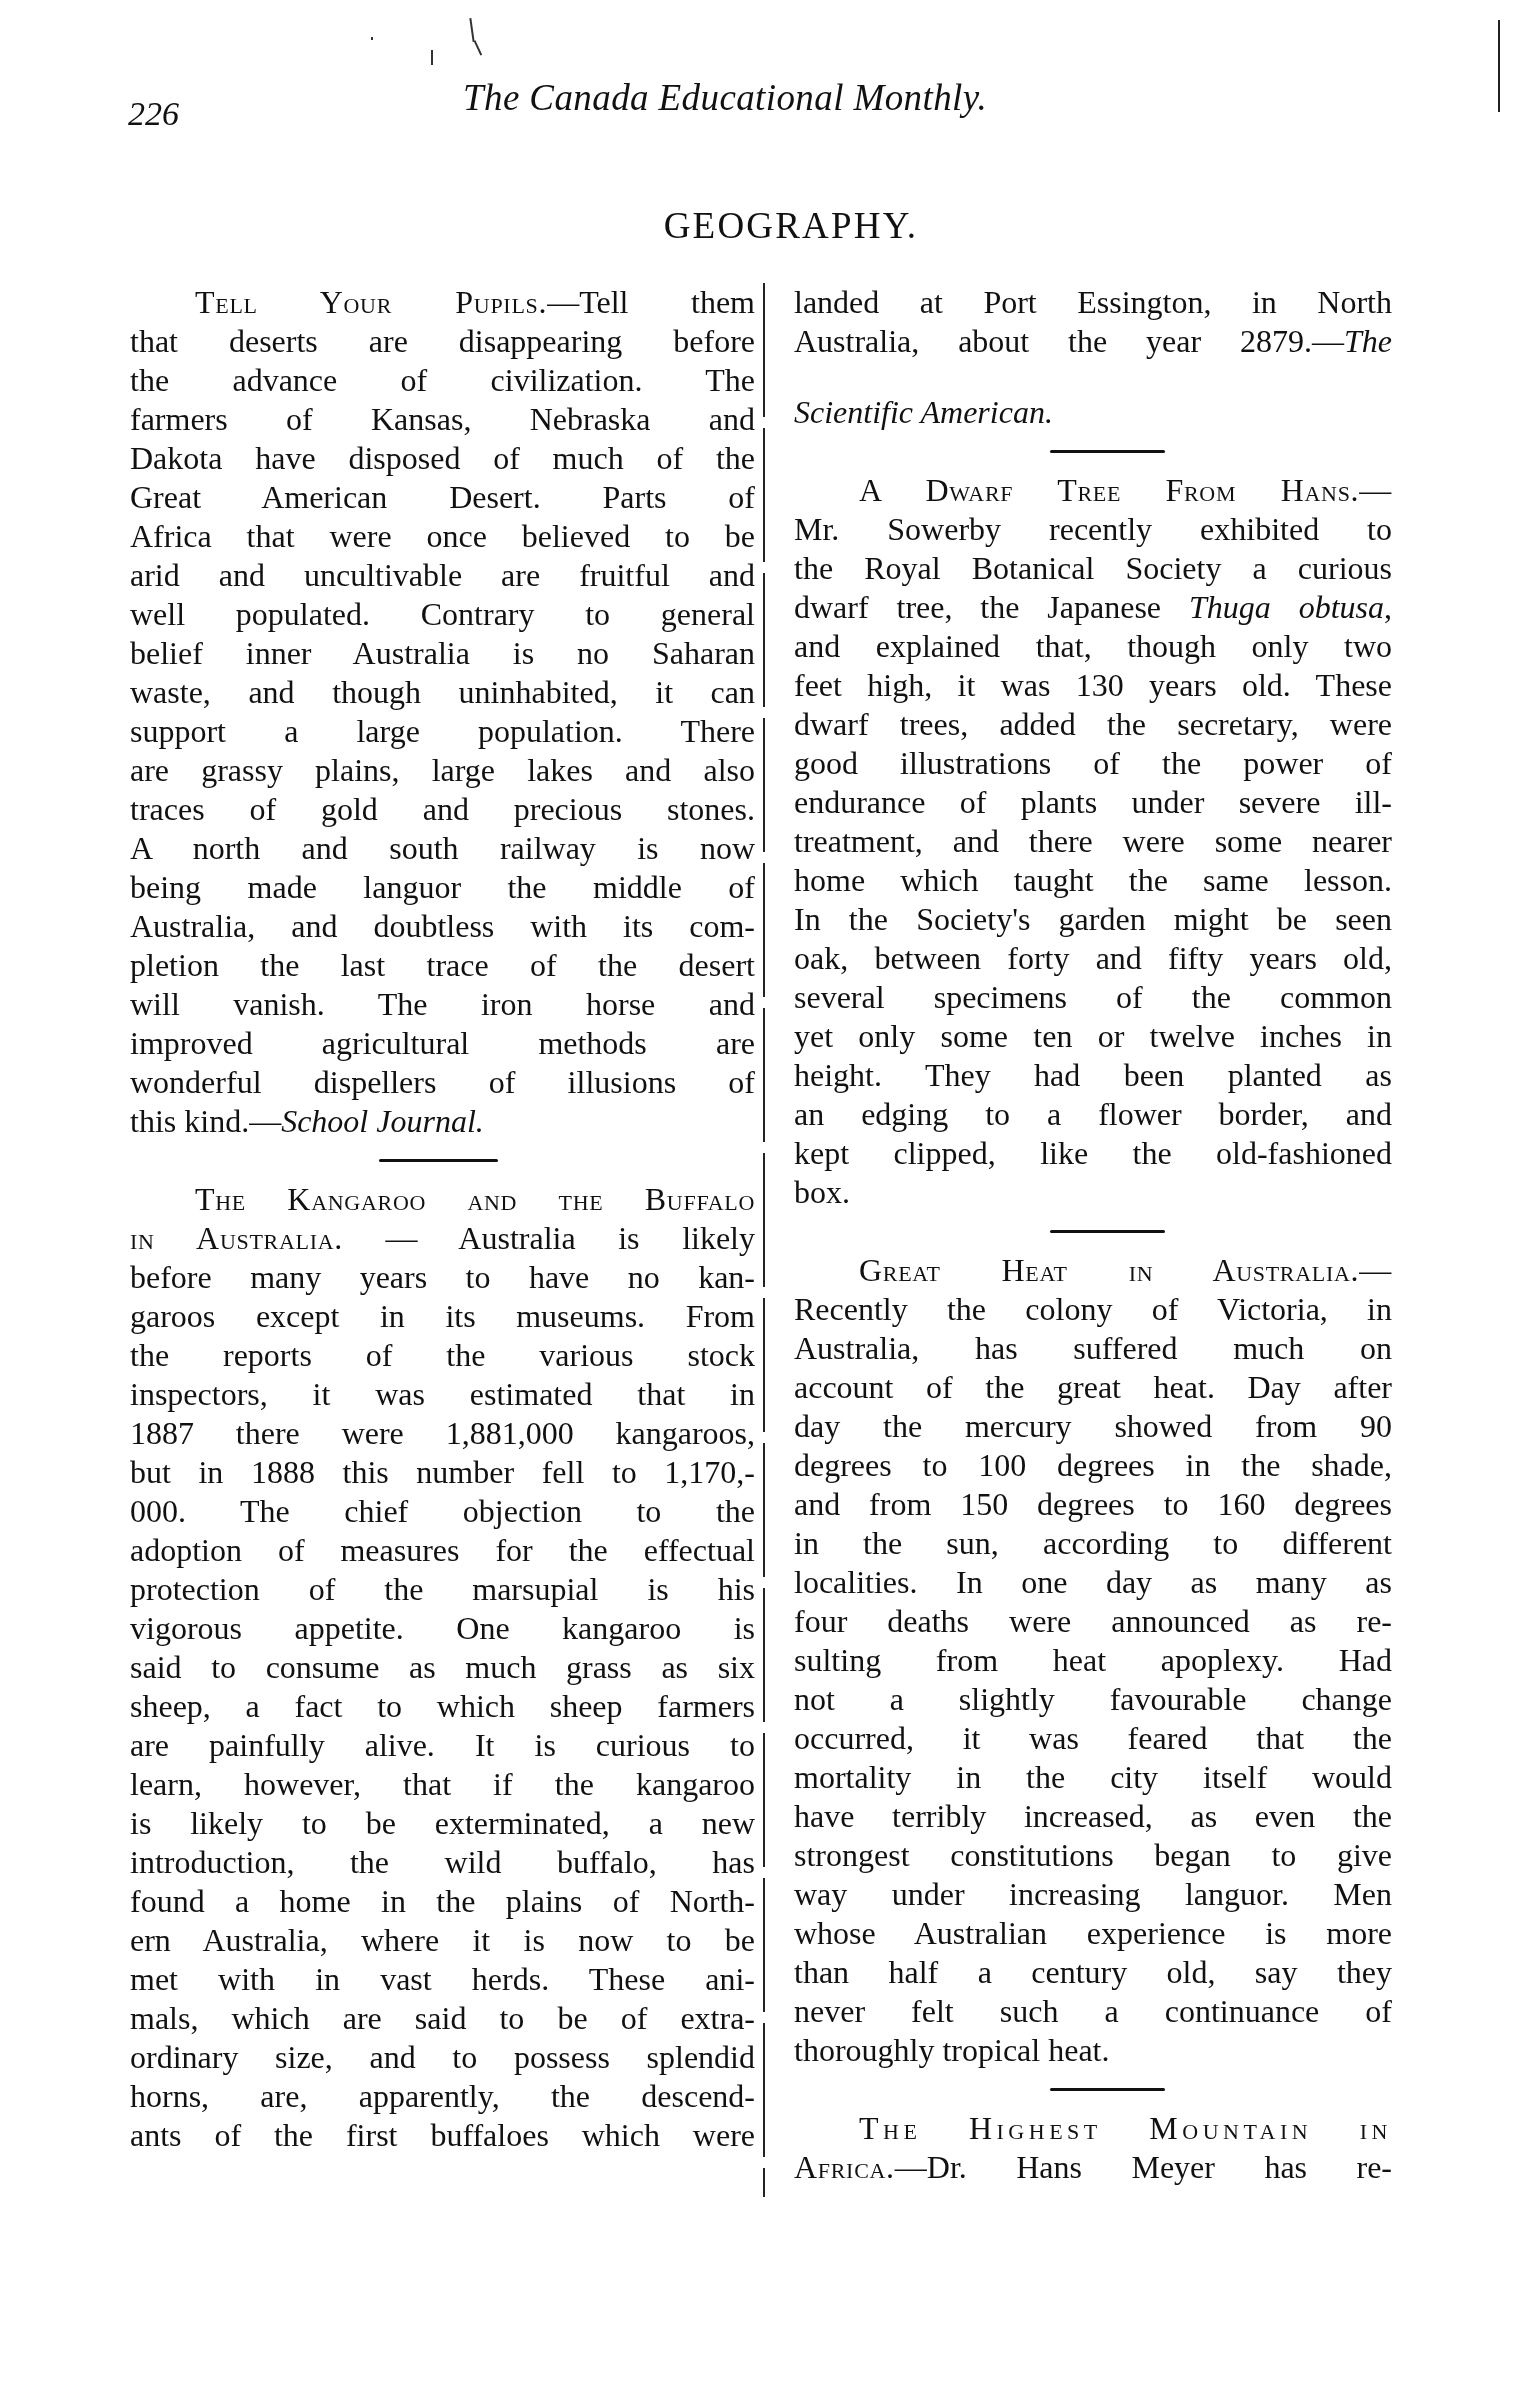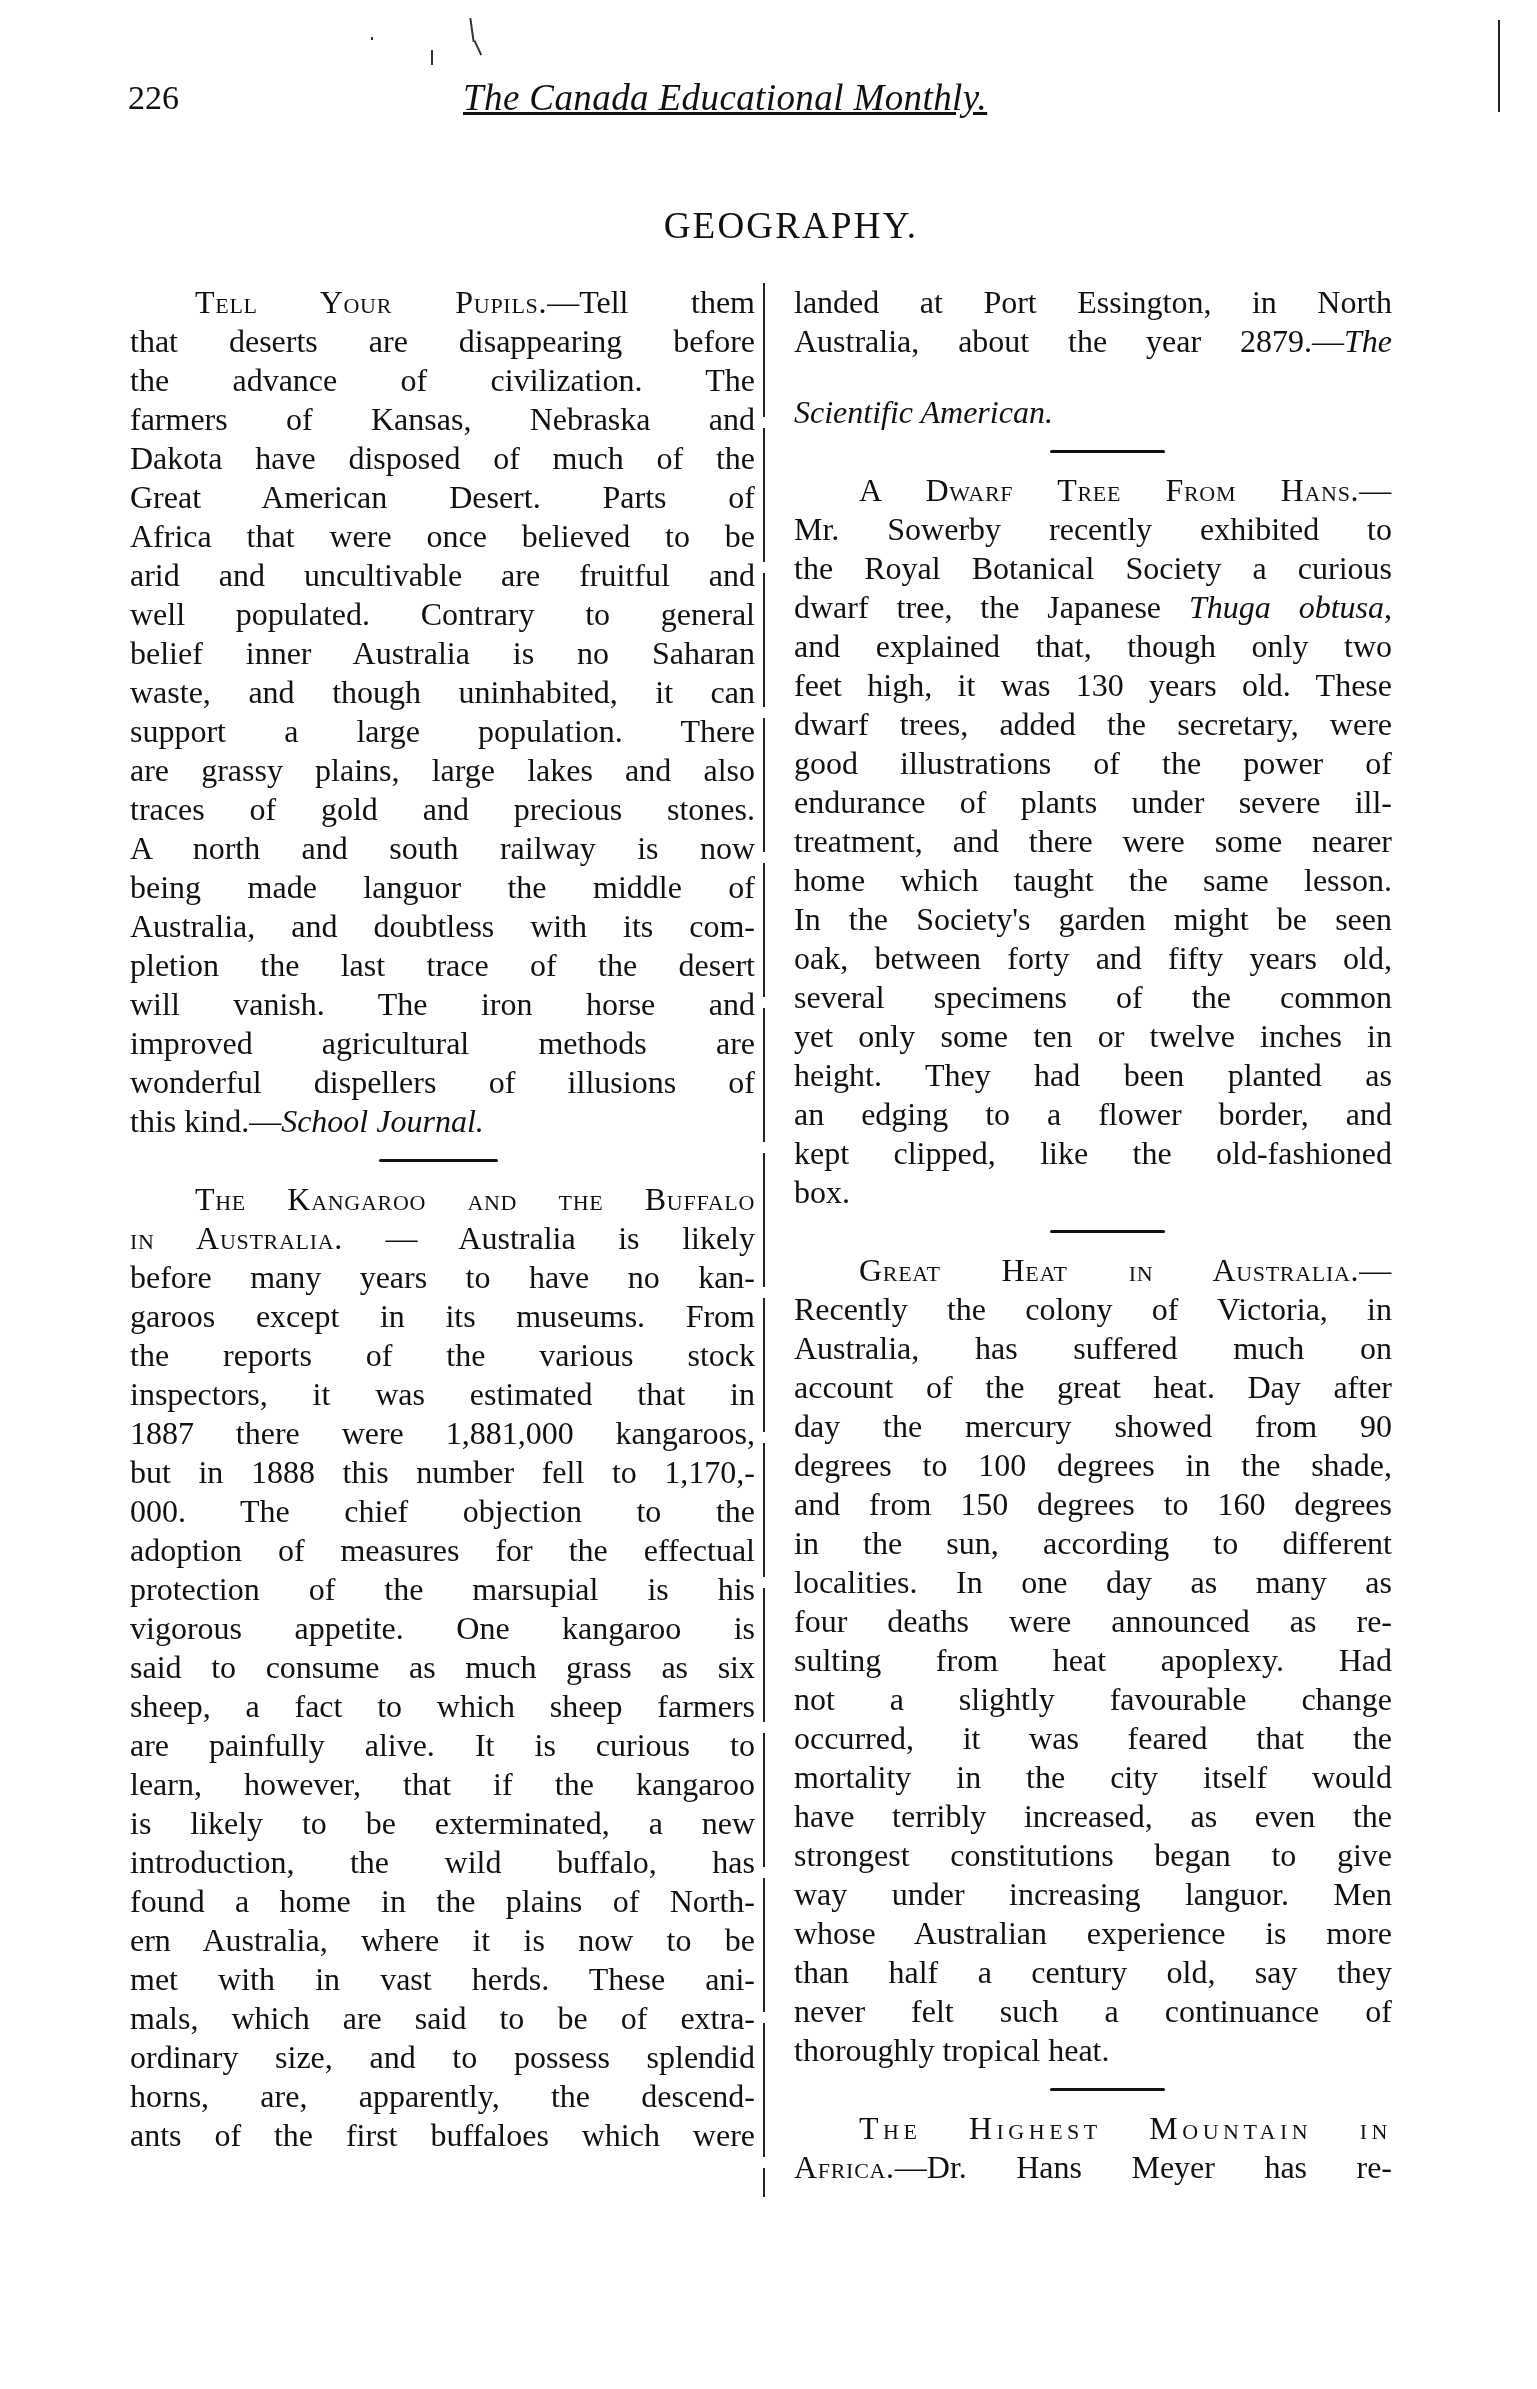--- a/index.html
+++ b/index.html
@@ -1,21 +1,21 @@
 <!DOCTYPE html>
 <html style="font-size:12px"><head>
 <meta charset="utf-8">
 <style>
   html, body { margin: 0; padding: 0; background: #ffffff; }
   body { width: 1537px; height: 2389px; position: relative; overflow: hidden;
          font-family: "DejaVu Serif", "Liberation Serif", serif; color: #111; }
   .page { position: absolute; left: 0; top: 0; width: 1537px; height: 2389px; background: #fff; }
   .running-head { position: absolute; top: 77px; left: 0; width: 1537px; height: 45px; }
-  .page-number { position: absolute; left: 128px; top: 0; font-size: 34px; line-height: 42px; font-family: "Liberation Serif", serif; }
-  .journal-title { position: absolute; left: 463px; top: 0; font-size: 37px; line-height: 42px; font-style: italic; font-family: "Liberation Serif", serif; letter-spacing: 0.4px; text-decoration: underline; }
+  .page-number { position: absolute; left: 128px; top: 16px; font-size: 34px; line-height: 42px; font-family: "Liberation Serif", serif; font-style: italic; }
+  .journal-title { position: absolute; left: 463px; top: 0; font-size: 37px; line-height: 42px; font-style: italic; font-family: "Liberation Serif", serif; letter-spacing: 0.4px; }
   .edge-line { position: absolute; left: 1498px; top: 20px; width: 2.2px; height: 92px; background: #222; }
   .scan-marks { position: absolute; left: 312px; top: 7.4px; width: 223px; height: 59px; }
   .scan-marks span { position: absolute; background: #333; }
   .section-title { position: absolute; left: 0; width: 1537px; top: 205px; text-align: center; font-size: 37px; line-height: 42px; letter-spacing: 2.2px; font-family: "Liberation Serif", serif; padding-left: 45px; box-sizing: border-box; }
   .column { position: absolute; top: 283px; font-size: 32px; line-height: 39px; font-family: "Liberation Serif", serif; }
   .col-left { left: 130px; width: 625px; }
   .col-right { left: 794px; width: 598px; }
   .line { display: block; height: 39px; white-space: nowrap; text-align: justify; text-align-last: justify; overflow: visible; }
   .line.last { text-align-last: left; }
   .line.indent { padding-left: 65px; }

